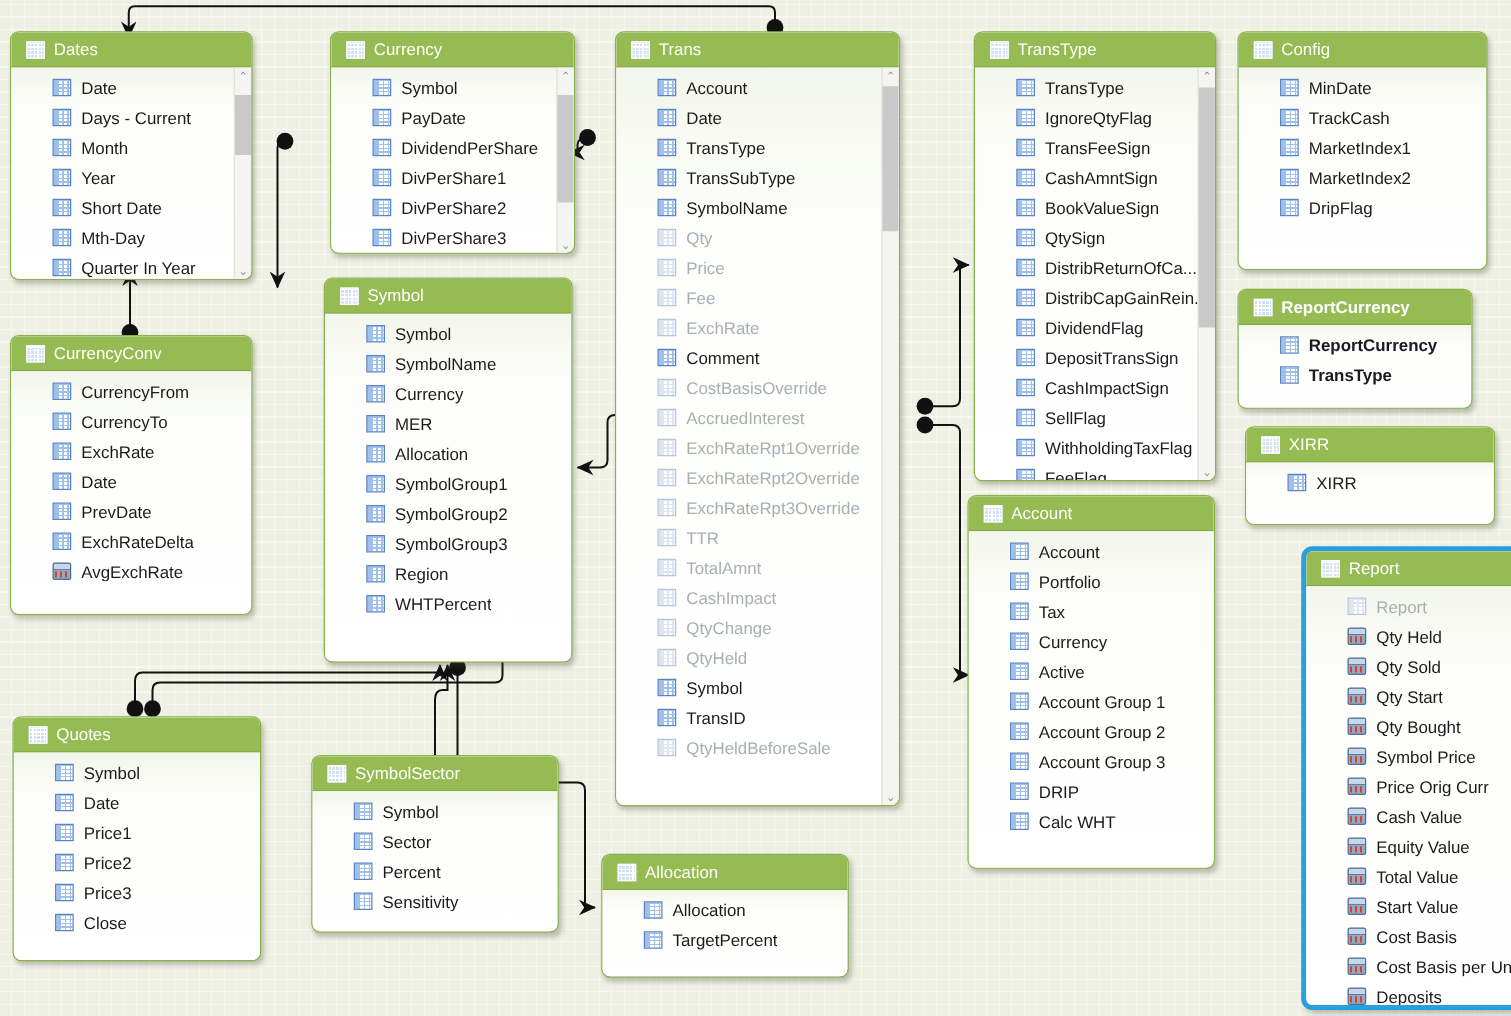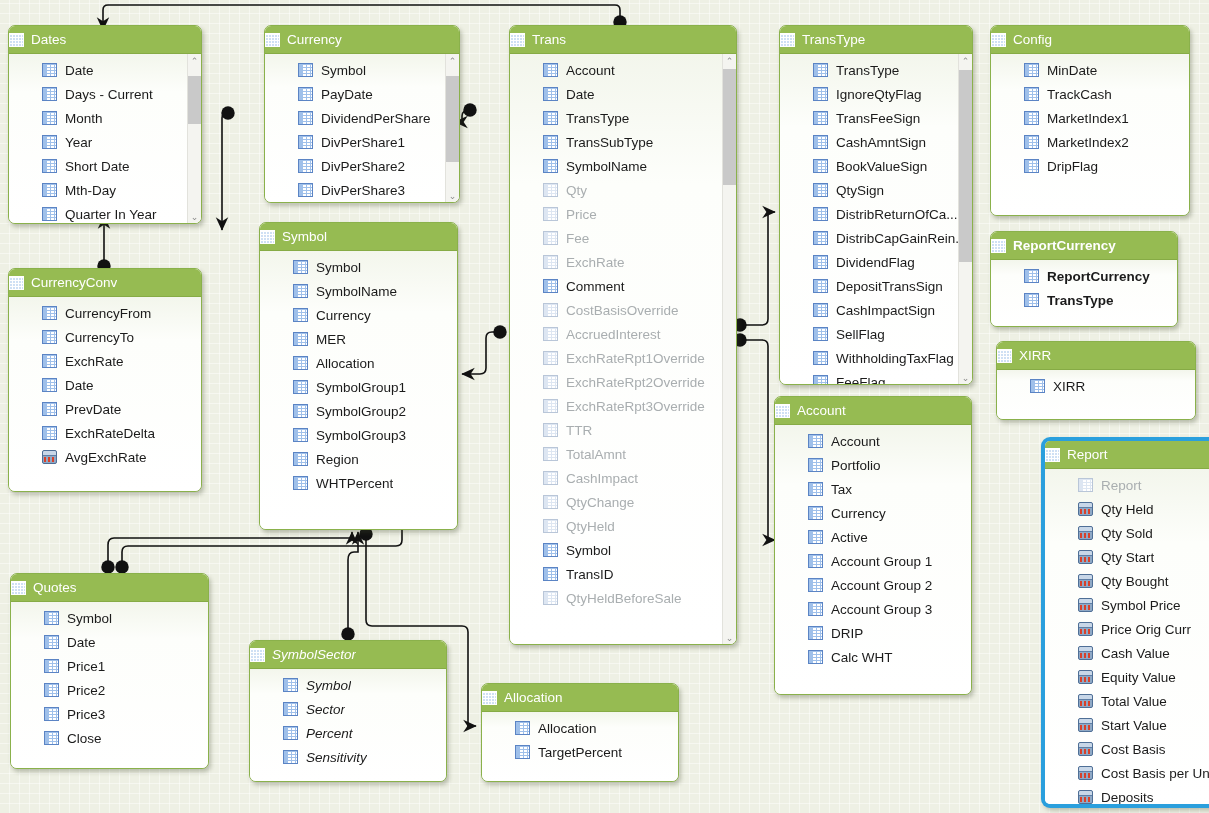--- a/index.html
+++ b/index.html
@@ -31,21 +31,21 @@
   .tbl.selected{
     border:3px solid #2a9fdd;
     border-radius:8px;
     box-shadow:0 0 0 1px #2a9fdd, 2px 3px 5px rgba(60,70,40,.35);
     margin-left:42px;
   }
   .hdr{
     height:27px;
     background:#96bb52;
     display:flex;align-items:center;
-    padding:0 0;
+    padding:0 12px;
     gap:7px;
     border-bottom:1px solid #86ab45;
   }
   .hdr .ttl{
     color:#ffffff;font-size:13.5px;line-height:14px;
     white-space:nowrap;overflow:hidden;text-overflow:ellipsis;
   }
   .body{
     position:relative;
     background:linear-gradient(180deg,#f3f6ec 0%, #fdfefb 22%, #ffffff 100%);
@@ -350,21 +350,21 @@
             <span class="ico grid"></span>
             <span class="lbl">Region</span>
           </div>
           <div class="fld">
             <span class="ico grid"></span>
             <span class="lbl">WHTPercent</span>
           </div>
         </div>
       </div>
     </div>
-    <div class="tbl" style="left: 249px; top: 640px; width: 198px; height: 142px; font-style: italic;">
+    <div class="tbl" style="left: 249px; top: 604px; width: 198px; height: 142px;">
       <div class="hdr">
         <span class="ico grid white"></span>
         <span class="ttl">SymbolSector</span>
       </div>
       <div class="body">
         <div class="fields">
           <div class="fld">
             <span class="ico grid"></span>
             <span class="lbl">Symbol</span>
           </div>
@@ -376,21 +376,21 @@
             <span class="ico grid"></span>
             <span class="lbl">Percent</span>
           </div>
           <div class="fld">
             <span class="ico grid"></span>
             <span class="lbl">Sensitivity</span>
           </div>
         </div>
       </div>
     </div>
-    <div class="tbl" style="left: 509px; top: 25px; width: 228px; height: 620px;">
+    <div class="tbl" style="left: 492px; top: 25px; width: 228px; height: 620px;">
       <div class="hdr">
         <span class="ico grid white"></span>
         <span class="ttl">Trans</span>
       </div>
       <div class="body">
         <div class="fields">
           <div class="fld">
             <span class="ico grid"></span>
             <span class="lbl">Account</span>
           </div>

